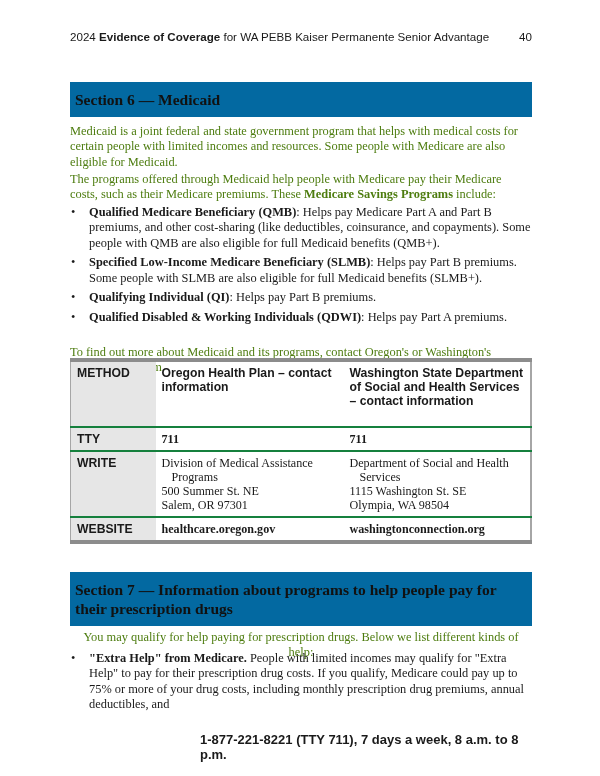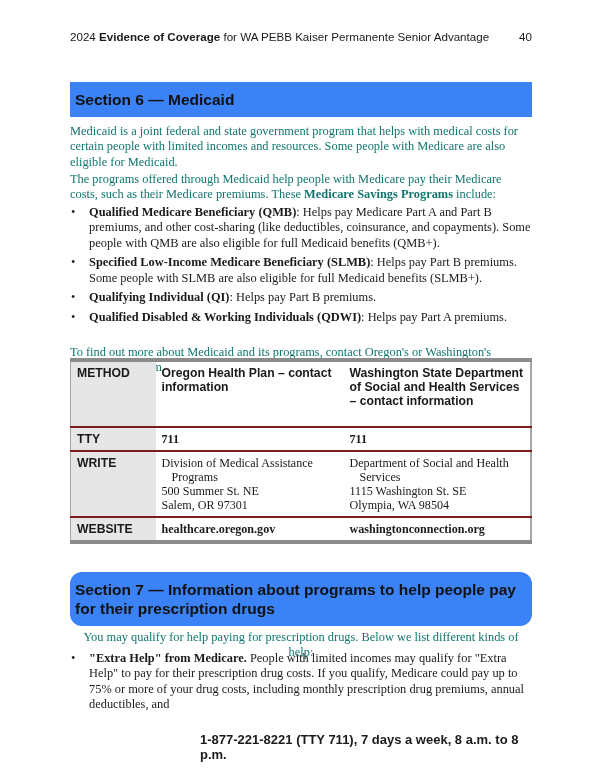--- a/index.html
+++ b/index.html
@@ -4,32 +4,32 @@
   <style>
     * { box-sizing: border-box; margin: 0; padding: 0; }
     html, body { width: 600px; height: 776px; background: #ffffff; overflow: hidden; }
     body { position: relative; color: #1a1a1a; }
     .sans { font-family: "Liberation Sans", sans-serif; }
 
     .header { position: absolute; left: 70px; top: 30px; width: 462px; font-size: 11.6px; line-height: 14px; }
     .header .line1 { display: flex; justify-content: space-between; }
     .header b { font-weight: bold; }
 
-    .section-head { position: absolute; left: 70px; width: 462px; background: #3b82f6; font-family: Liberation Sans, sans-serif; font-weight: bold; font-size: 15.5px; line-height: 19px; padding: 8px 6px 8px 5px; color: #111; }
+    .section-head { position: absolute; left: 70px; width: 462px; background: #0369a1; font-family: Liberation Serif, serif; font-weight: bold; font-size: 15.5px; line-height: 19px; padding: 8px 6px 8px 5px; color: #111; }
 
-    .para { position: absolute; left: 70px; width: 462px; font-family: "Liberation Serif", serif; font-size: 12.4px; line-height: 15.4px; color: #0f766e; }
+    .para { position: absolute; left: 70px; width: 462px; font-family: "Liberation Serif", serif; font-size: 12.4px; line-height: 15.4px; color: #4d7c0f; }
     .para b { font-weight: bold; }
 
     ul.bullets { position: absolute; left: 70px; width: 462px; list-style: none; font-family: "Liberation Serif", serif; font-size: 12.4px; line-height: 15.4px; }
     ul.bullets li { position: relative; padding-left: 19px; margin-bottom: 4.2px; }
     ul.bullets li .dot { position: absolute; left: 1px; top: 0; }
     ul.bullets li b { font-weight: bold; }
 
     table.contact { position: absolute; left: 70px; top: 358px; width: 462px; border-collapse: collapse; border-top: 4px solid #8c8c8c; border-bottom: 4px solid #8c8c8c; border-left: 1px solid #a6a6a6; border-right: 2px solid #a6a6a6; }
-    table.contact td { vertical-align: top; border-bottom: 2px solid #7f1d1d; padding: 4px 6px 4px 6px; font-size: 12.1px; line-height: 14px; }
+    table.contact td { vertical-align: top; border-bottom: 2px solid #15803d; padding: 4px 6px 4px 6px; font-size: 12.1px; line-height: 14px; }
     table.contact tr:last-child td { border-bottom: none; }
     table.contact td.method { width: 85px; background: #e6e6e6; font-family: "Liberation Sans", sans-serif; font-weight: bold; font-size: 12.2px; }
     table.contact td.col2 { width: 188px; }
     table.contact td.hdr { font-family: "Liberation Sans", sans-serif; font-weight: bold; font-size: 12.2px; line-height: 14px; padding-bottom: 18px; }
     table.contact td.val { font-family: "Liberation Serif", serif; }
     .phone { font-weight: bold; display: block; margin-bottom: 5px; }
     .web { font-weight: bold; }
     .indent { padding-left: 10px; display: block; }
     .blk { display: block; }
 
@@ -88,21 +88,21 @@
     </td>
   </tr>
   <tr>
     <td class="method">WEBSITE</td>
     <td class="col2 val"><span class="web">healthcare.oregon.gov</span></td>
     <td class="val"><span class="web">washingtonconnection.org</span></td>
   </tr>
 </tbody>
   </table>
 
-<div class="section-head" style="top:572px;border-radius:12px;">Section 7 — Information about programs to help people pay for their prescription drugs</div>
+<div class="section-head" style="top:572px;">Section 7 — Information about programs to help people pay for their prescription drugs</div>
 
 <div class="para" style="top:630px;text-align:center;">You may qualify for help paying for prescription drugs. Below we list different kinds of help:</div>
 
 <ul class="bullets" style="top:651px;">
   <li><span class="dot">•</span><b>"Extra Help" from Medicare.</b><span> People with limited incomes may qualify for "Extra Help" to pay for their prescription drug costs. If you qualify, Medicare could pay up to 75% or more of your drug costs, including monthly prescription drug premiums, annual deductibles, and</span></li>
 </ul>
 
 <div class="footer">1-877-221-8221 (TTY 711), 7 days a week, 8 a.m. to 8 p.m.</div>
 
 </body></html>

